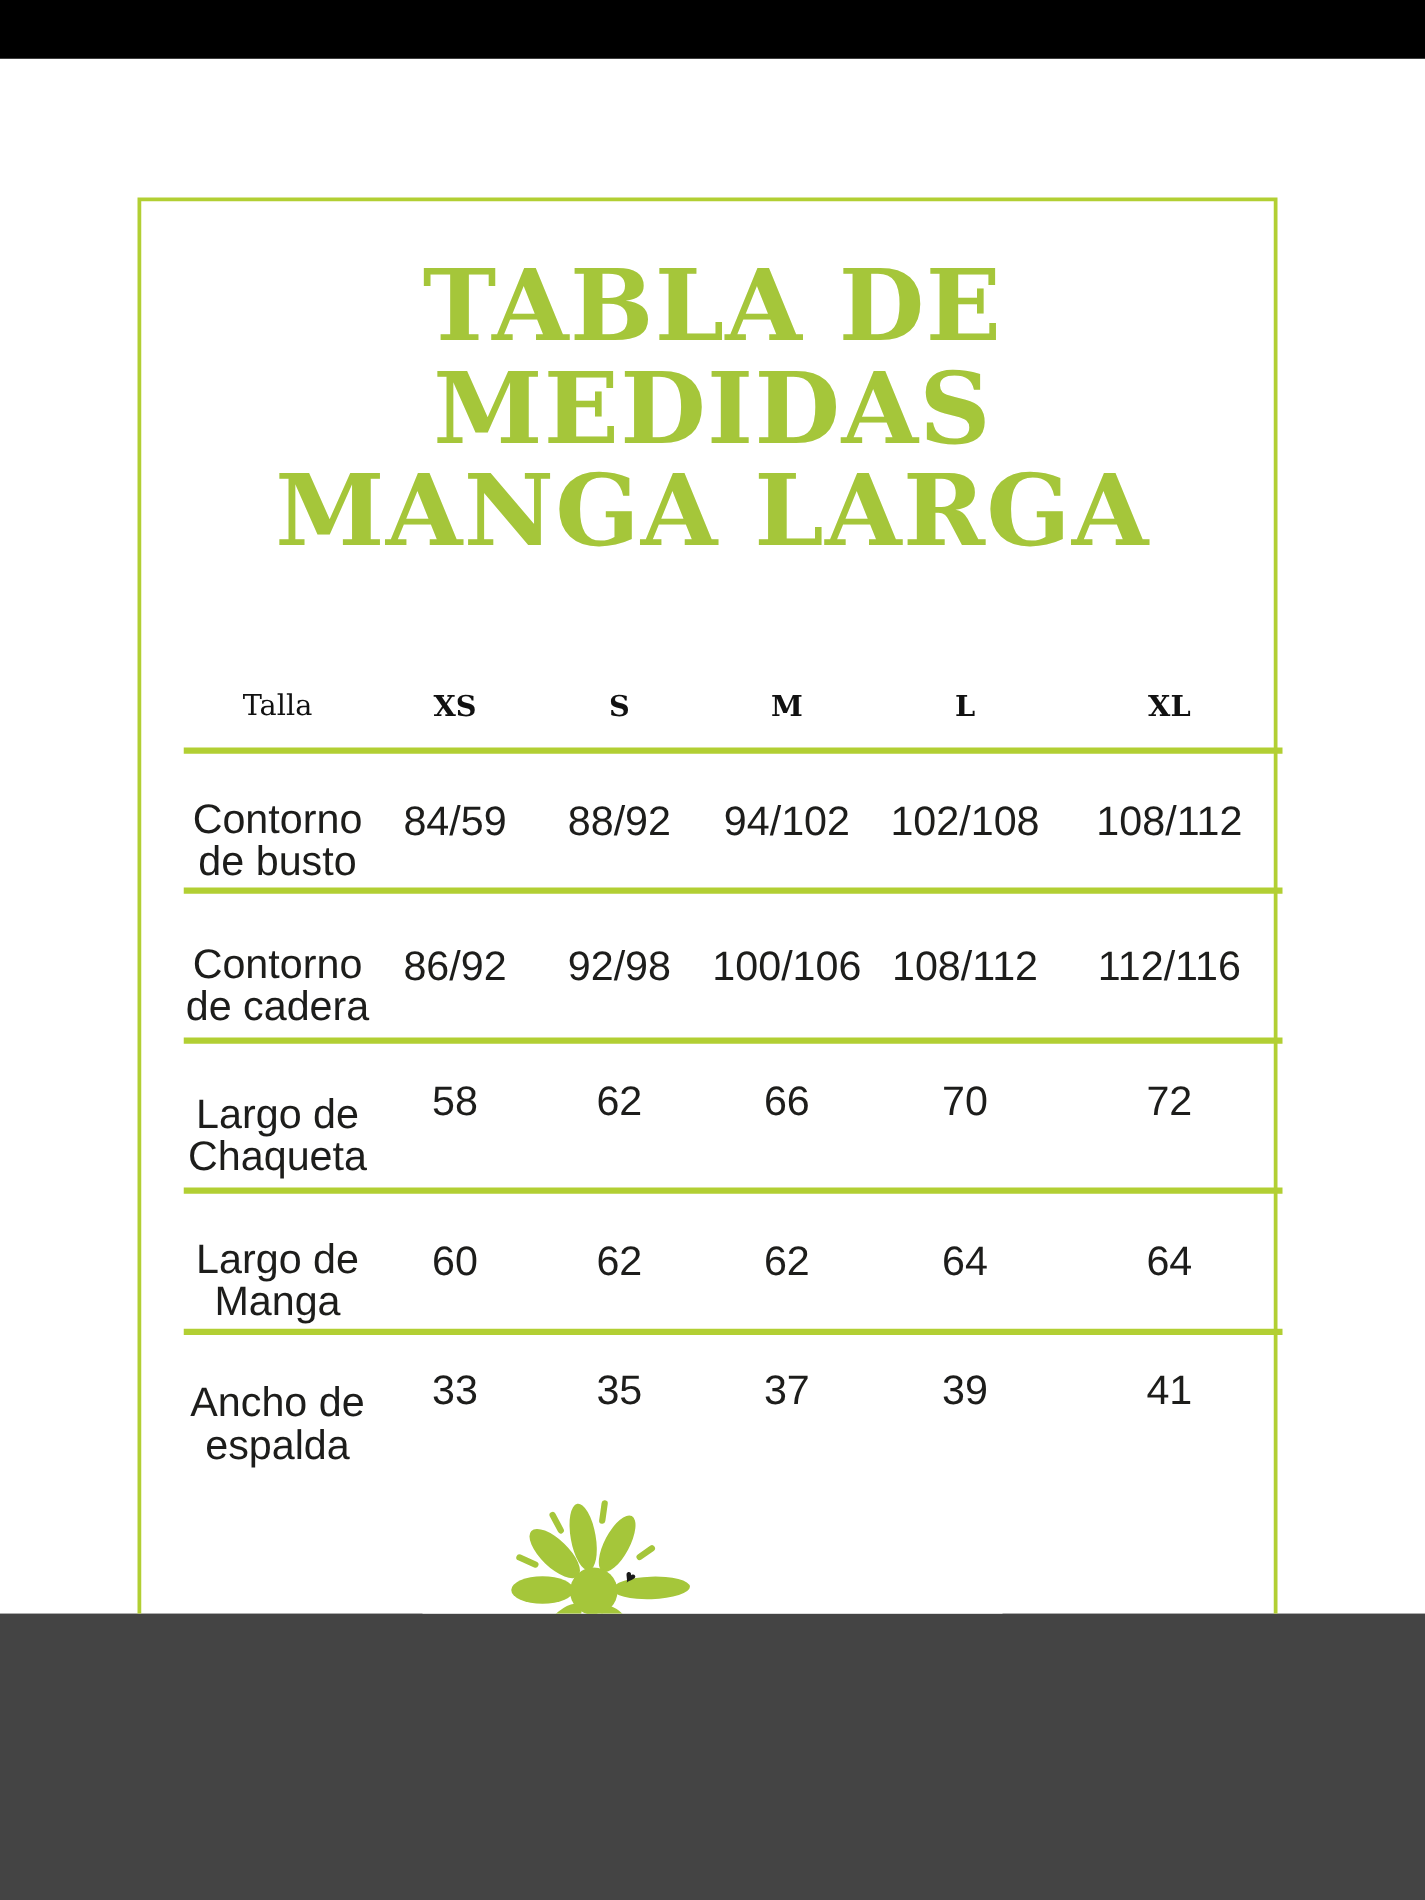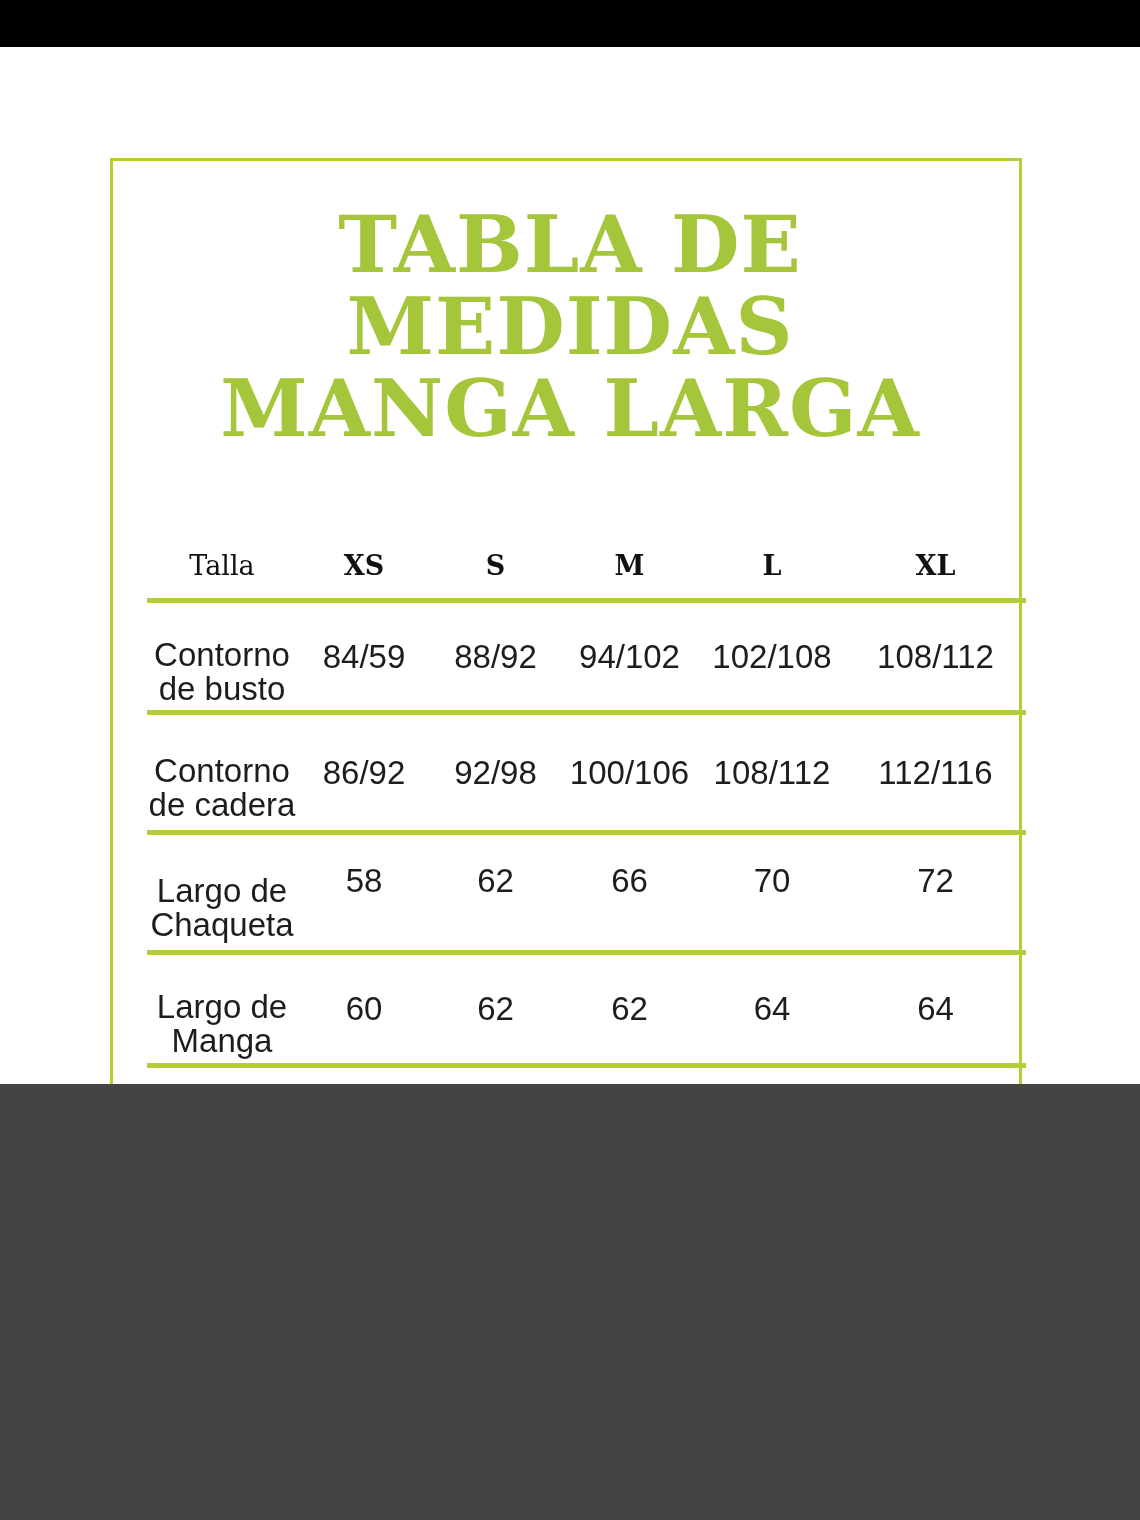--- a/index.html
+++ b/index.html
@@ -3,21 +3,21 @@
 <meta charset="utf-8">
 <style>
   :root{
     --green:#a5c63a;
     --line-green:#b2cf33;
     --ink:#1d1d1b;
   }
   html,body{margin:0;padding:0;background:#444;}
   .canvas{
     position:relative;
-    width:1140px;height:1084px;
+    width:1140px;height:1291px;
     background:#ffffff;
     overflow:hidden;
     font-family:"Liberation Sans","DejaVu Sans",sans-serif;
     margin:0 auto;
   }
   .bar{position:absolute;left:0;width:1140px;background:#000;}
   .bar.top{top:0;height:47px;}
   .bar.bottom{top:1473px;height:47px;}
 
   .frame{
@@ -36,21 +36,21 @@
     letter-spacing:1px;
     color:var(--green);
   }
 
   .size-table{position:absolute;left:147px;top:532px;width:879px;}
   .trow{
     display:grid;
     grid-template-columns:150px 134px 129px 139px 146px 181px;
     align-items:center;
   }
-  .thead{height:66px;font-family:"DejaVu Serif","Liberation Serif",serif;font-size:27px;color:#111;}
+  .thead{height:66px;font-family:"DejaVu Serif","Liberation Serif",serif;font-size:23px;color:#111;}
   .thead .hcell{text-align:center;}
   .thead .hsize{font-weight:bold;}
   .sep{height:5px;background:var(--line-green);}
   .cell{text-align:center;font-size:33px;color:var(--ink);}
   .label{line-height:34px;margin-top:30px;}
   .r-busto{height:107px;}
   .r-cadera{height:115px;}
   .r-chaqueta{height:115px;}
   .r-manga{height:108px;}
   .r-espalda{height:112px;}
@@ -151,20 +151,31 @@
       </div>
       <div class="cell value">60</div>
       <div class="cell value">62</div>
       <div class="cell value">62</div>
       <div class="cell value">64</div>
       <div class="cell value">64</div>
     </div>
 
     <div class="sep"></div>
 
+    <div class="trow r-espalda">
+      <div class="cell label">
+        <div>Ancho de</div>
+        <div>espalda</div>
+      </div>
+      <div class="cell value">33</div>
+      <div class="cell value">35</div>
+      <div class="cell value">37</div>
+      <div class="cell value">39</div>
+      <div class="cell value">41</div>
+    </div>
 
   </div>
 
   <div class="logo">
     <svg class="flower" width="152" height="152" viewBox="0 0 152 152">
       <g transform="translate(74,76)">
         <g fill="#a5c63a">
           <ellipse transform="rotate(-90)" cx="0" cy="-40" rx="11" ry="25"></ellipse>
           <ellipse transform="rotate(-46)" cx="0" cy="-42" rx="11" ry="26"></ellipse>
           <ellipse transform="rotate(-10)" cx="0" cy="-43" rx="10" ry="27"></ellipse>

